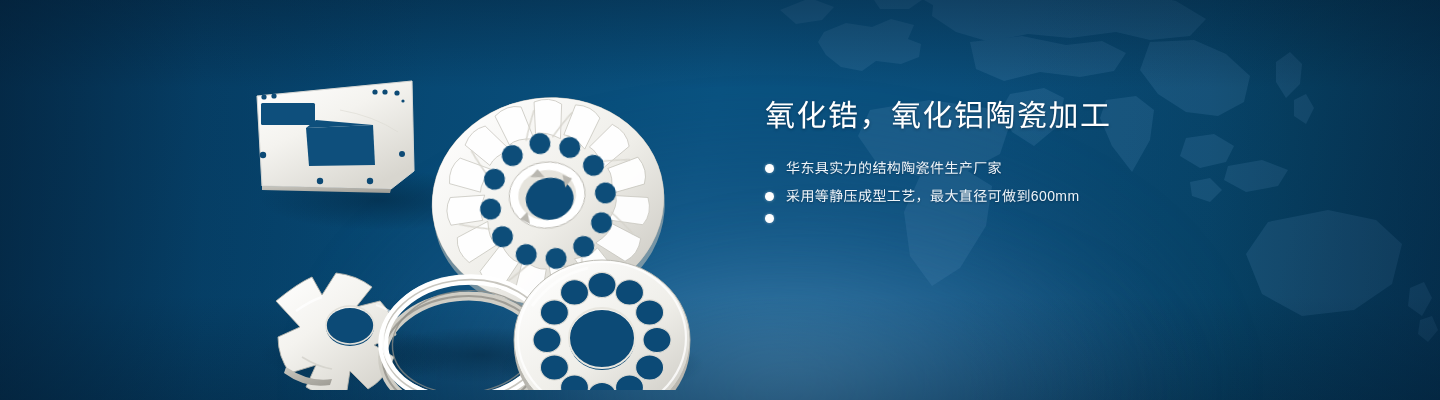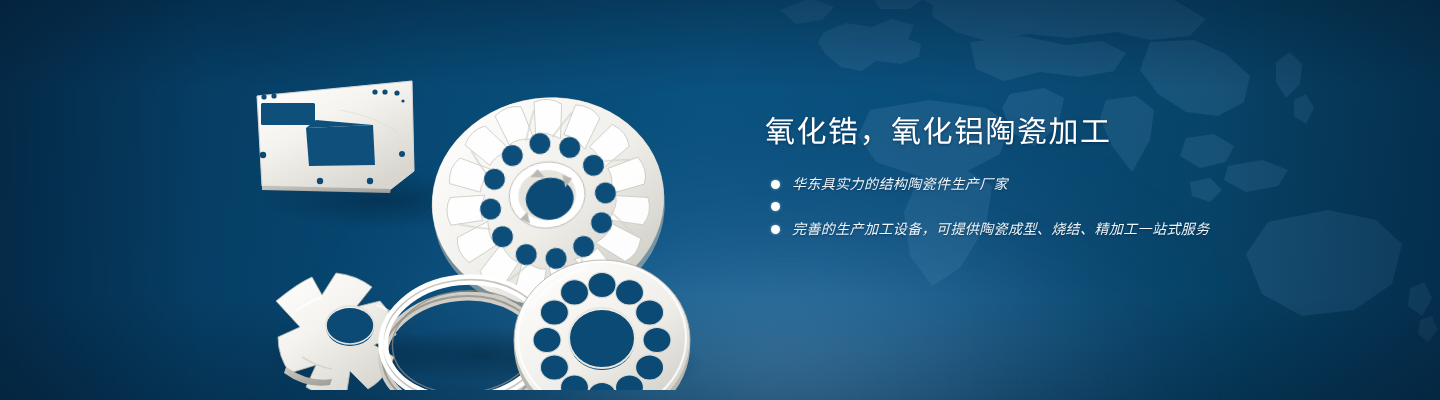--- a/index.html
+++ b/index.html
@@ -82,38 +82,37 @@
     top: 55px;
     width: 490px;
     height: 335px;
   }
   .products svg { display: block; width: 100%; height: 100%; }
 
   
   .copy {
     position: absolute;
     left: 765px;
-    top: 112px;
+    top: 96px;
     width: 600px;
   }
   .headline {
     color: #ffffff;
     font-size: 30px;
     line-height: 40px;
     letter-spacing: 1.5px;
     font-weight: normal;
     margin: 0 0 22px 0;
     text-shadow: 0 1px 3px rgba(0,20,40,0.45);
     white-space: nowrap;
   }
   .bullet-list {
     list-style: none;
-    margin: 6px;
+    margin: 0;
     padding: 0;
-    font-style: italic;
   }
   .bullet-item {
     display: flex;
     align-items: center;
     margin-bottom: 8px;
     white-space: nowrap;
   }
   .bullet-item:last-child { margin-bottom: 0; }
   .bullet-dot {
     flex: 0 0 auto;
@@ -351,21 +350,21 @@
   <div class="copy">
     <h1 class="headline">氧化锆，氧化铝陶瓷加工</h1>
 
     <ul class="bullet-list">
       <li class="bullet-item">
         <span class="bullet-dot"></span>
         <span class="bullet-text">华东具实力的结构陶瓷件生产厂家</span>
       </li>
       <li class="bullet-item">
         <span class="bullet-dot"></span>
+        <span class="bullet-text">采用等静压成型工艺，最大直径可做到600mm</span>
       </li>
       <li class="bullet-item">
         <span class="bullet-dot"></span>
-        <span class="bullet-text">完善的生产加工设备，可提供陶瓷成型、烧结、精加工一站式服务</span>
       </li>
     </ul>
   </div>
 
 </div>
 
 </body></html>

